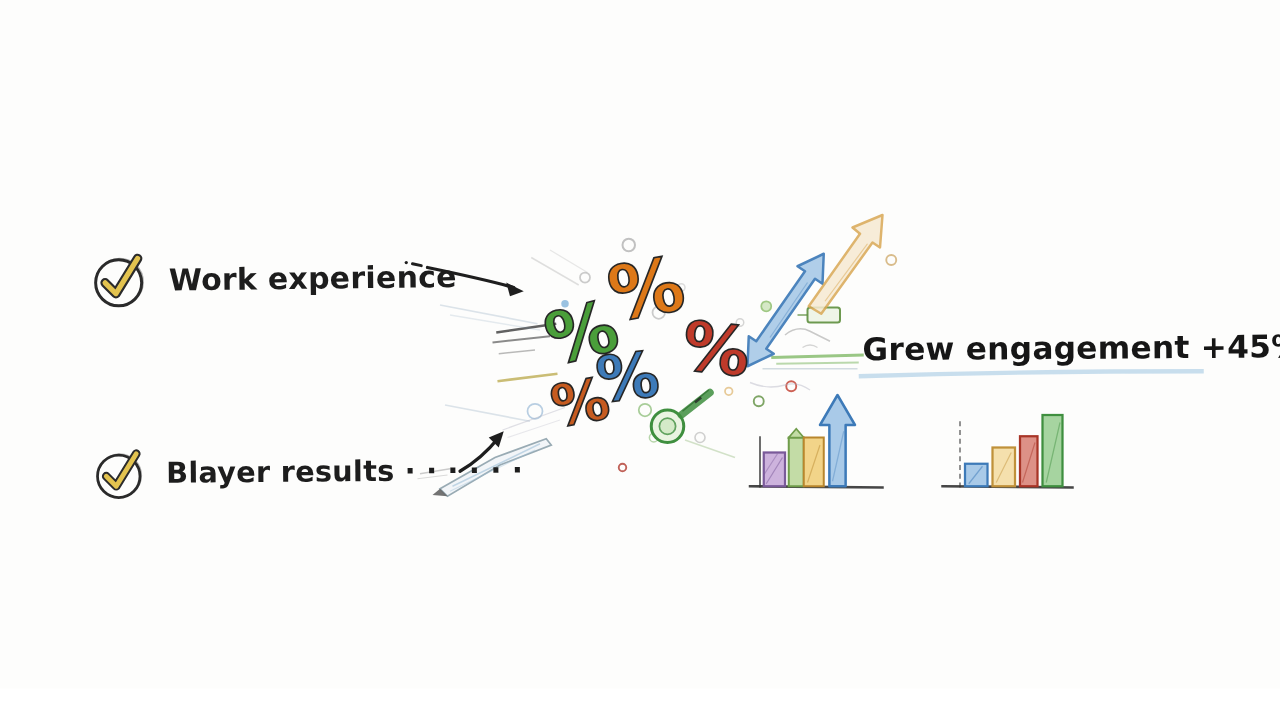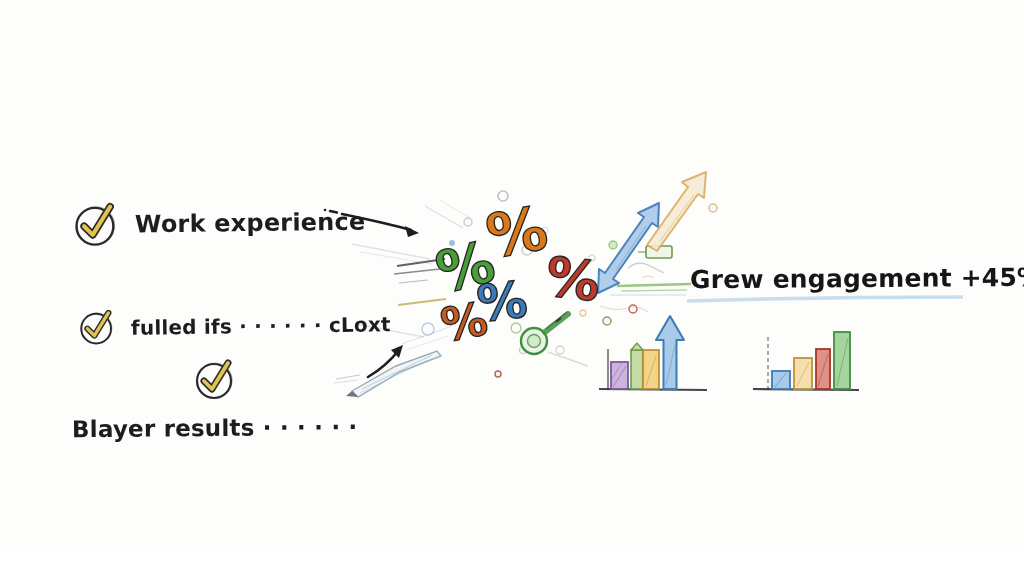--- a/index.html
+++ b/index.html
@@ -9,21 +9,21 @@
     font-family:"DejaVu Sans", sans-serif;
   }
   svg.doodles{position:absolute;left:0;top:0;z-index:1;}
   .textlayer{position:absolute;inset:0;z-index:2;pointer-events:none;}
   .chk-row{position:absolute;display:flex;align-items:center;gap:13px;}
   .chk-row svg{flex:0 0 auto;}
   .chk-label{font-weight:600;color:#1d1d1d;white-space:nowrap;letter-spacing:.2px;}
   #row1{left:70px;top:197px;} #row1 .chk-label{font-size:24px;transform:rotate(-.7deg);}
   #row2{left:74px;top:252px;} #row2 .chk-label{font-size:20px;transform:rotate(-.4deg);}
   #row3{left:76px;top:305px;} #row3 .chk-label{font-size:20px;transform:rotate(-.8deg);}
-  #row4{left:72px;top:354px;flex-direction:column;} #row4 .chk-label{font-size:23px;transform:rotate(-.5deg);}
+  #row4{left:72px;top:354px;} #row4 .chk-label{font-size:23px;transform:rotate(-.5deg);}
   .pct{
     position:absolute;font-weight:800;line-height:1;
     -webkit-text-stroke:1.3px #262626;
     text-shadow:0 0 1px rgba(35,35,35,.6);
   }
   .p1{left:487px;top:202px;font-size:60px;color:#dd7818;transform:rotate(-10deg);}
   .p2{left:437px;top:239px;font-size:57px;color:#4a9e3a;transform:rotate(-14deg);}
   .p3{left:546px;top:253px;font-size:54px;color:#bf3a2a;transform:rotate(7deg);}
   .p4{left:477px;top:277px;font-size:50px;color:#3d7ab8;transform:rotate(-6deg);}
   .p5{left:441px;top:299px;font-size:46px;color:#c65b20;transform:rotate(-10deg);}
@@ -156,29 +156,20 @@
       <svg width="52" height="52" viewBox="0 0 48 48">
         <circle cx="23" cy="27" r="17" fill="none" stroke="#2b2b2b" stroke-width="2.2"></circle>
         <circle cx="23.8" cy="26.4" r="17.4" fill="none" stroke="#2b2b2b" stroke-width="1" opacity="0.35"></circle>
         <path d="M13 27 L21 35 L37 9" fill="none" stroke="#2b2b2b" stroke-width="7" stroke-linecap="round" stroke-linejoin="round"></path>
         <path d="M13 27 L21 35 L37 9" fill="none" stroke="#e3c34f" stroke-width="3.8" stroke-linecap="round" stroke-linejoin="round"></path>
       </svg>
       <span class="chk-label">Work experience</span>
     </div>
 
 
-    <div class="chk-row" id="row3">
-      <svg width="42" height="42" viewBox="0 0 48 48">
-        <circle cx="23" cy="27" r="17" fill="none" stroke="#2b2b2b" stroke-width="2.2"></circle>
-        <circle cx="23.8" cy="26.4" r="17.4" fill="none" stroke="#2b2b2b" stroke-width="1" opacity="0.35"></circle>
-        <path d="M13 27 L21 35 L37 9" fill="none" stroke="#2b2b2b" stroke-width="7" stroke-linecap="round" stroke-linejoin="round"></path>
-        <path d="M13 27 L21 35 L37 9" fill="none" stroke="#e3c34f" stroke-width="3.8" stroke-linecap="round" stroke-linejoin="round"></path>
-      </svg>
-      <span class="chk-label">fulled ifs · · · · · · cLoxt</span>
-    </div>
 
     <div class="chk-row" id="row4">
       <svg width="48" height="48" viewBox="0 0 48 48">
         <circle cx="23" cy="27" r="17" fill="none" stroke="#2b2b2b" stroke-width="2.2"></circle>
         <circle cx="23.8" cy="26.4" r="17.4" fill="none" stroke="#2b2b2b" stroke-width="1" opacity="0.35"></circle>
         <path d="M13 27 L21 35 L37 9" fill="none" stroke="#2b2b2b" stroke-width="7" stroke-linecap="round" stroke-linejoin="round"></path>
         <path d="M13 27 L21 35 L37 9" fill="none" stroke="#e3c34f" stroke-width="3.8" stroke-linecap="round" stroke-linejoin="round"></path>
       </svg>
       <span class="chk-label">Blayer results · · · · · ·</span>
     </div>

